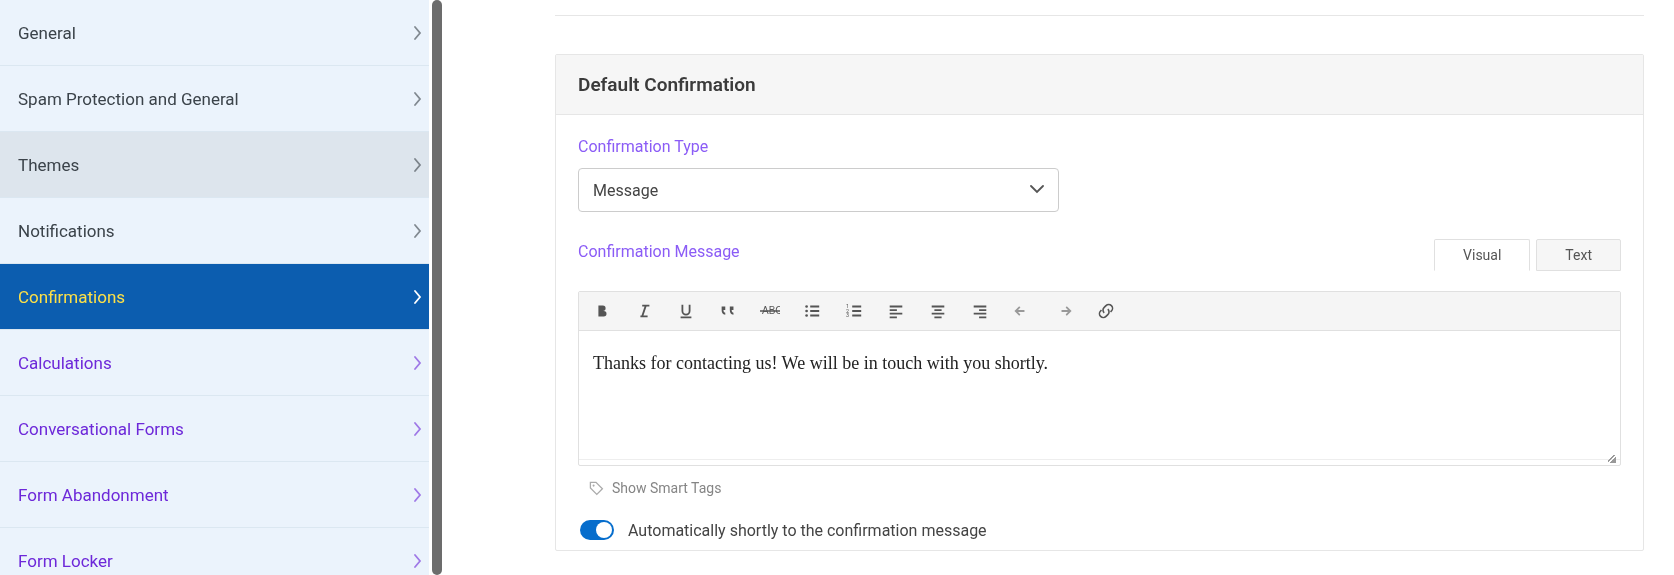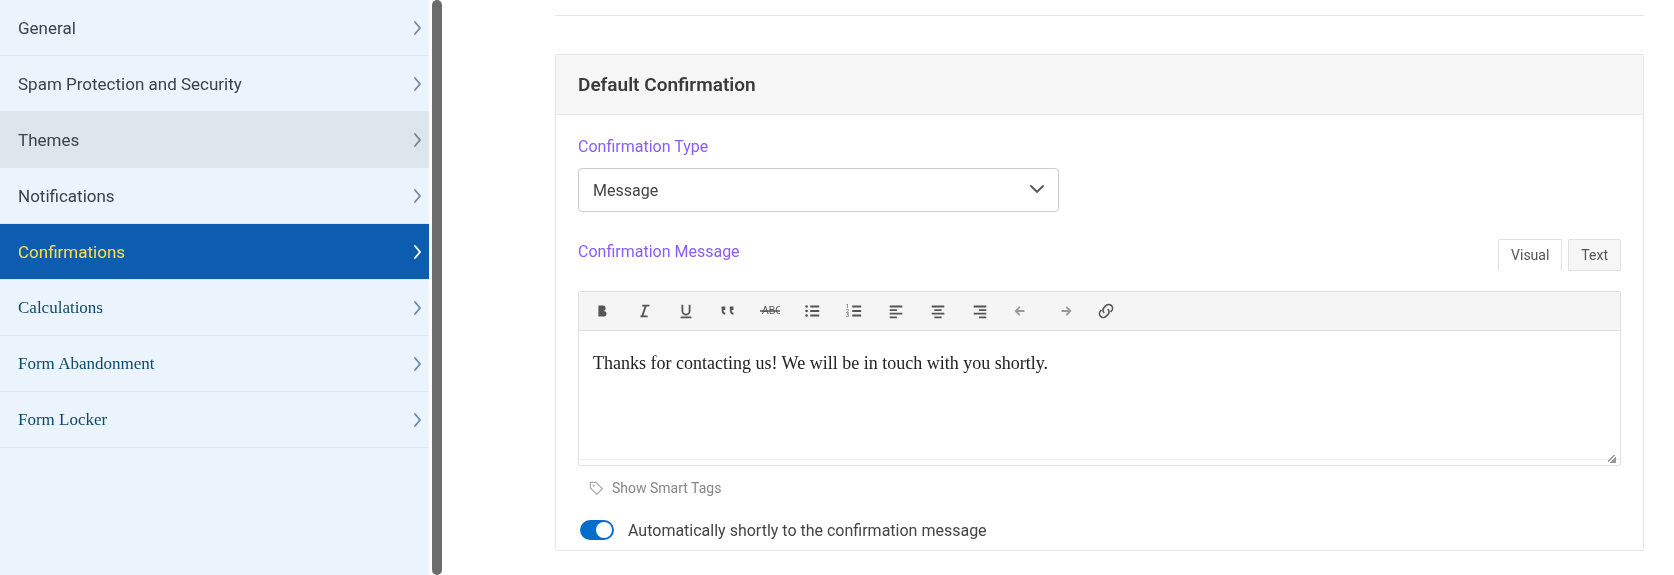--- a/index.html
+++ b/index.html
@@ -36,29 +36,28 @@
     width: 10px;
     height: 100%;
     background: #6c6c6c;
     border-radius: 5px;
   }
   .side-item {
     display: flex;
     align-items: center;
     justify-content: space-between;
     padding: 0 22px 0 18px;
-    height: 56px;
+    height: 66px;
     font-size: 17px;
     color: #3b434a;
     border-bottom: 1px solid #dbe7f1;
     cursor: pointer;
   }
   .side-item.disabled {
-    color: #0c4a6e;
-    font-family: Liberation Serif, serif;
+    color: #6d28d9;
   }
   .side-item.hover {
     background: #dde5ed;
   }
   .side-item.active {
     background: #0c5daf;
     color: #fde047;
   }
   .side-item .chevron { opacity: .6; }
   .side-item.active .chevron { opacity: 1; }
@@ -124,21 +123,21 @@
   .editor-tabs {
     position: absolute;
     right: 0;
     top: -3px;
     display: flex;
     gap: 6px;
   }
   .etab {
     border: 1px solid #e0e0e0;
     background: #f6f6f6;
-    padding: 7px 12px;
+    padding: 7px 28px;
     font-size: 14px;
     color: #555;
     cursor: pointer;
     border-radius: 2px 2px 0 0;
   }
   .etab.active {
     background: #fff;
     border-bottom-color: #fff;
   }
   .editor {
@@ -223,21 +222,21 @@
 <div class="sidebar">
   <div class="side-item">
     <span>General</span>
     <span class="chevron">
       <svg width="10" height="14" viewBox="0 0 8 14">
           <path d="M1 1l5 6-5 6" stroke="currentColor" stroke-width="1.8" fill="none" stroke-linecap="round"></path>
         </svg>
     </span>
   </div>
   <div class="side-item">
-    <span>Spam Protection and Security</span>
+    <span>Spam Protection and General</span>
     <span class="chevron">
       <svg width="10" height="14" viewBox="0 0 8 14">
           <path d="M1 1l5 6-5 6" stroke="currentColor" stroke-width="1.8" fill="none" stroke-linecap="round"></path>
         </svg>
     </span>
   </div>
   <div class="side-item hover">
     <span>Themes</span>
     <span class="chevron">
       <svg width="10" height="14" viewBox="0 0 8 14">
@@ -256,20 +255,28 @@
   <div class="side-item active">
     <span>Confirmations</span>
     <span class="chevron">
       <svg width="10" height="14" viewBox="0 0 8 14">
           <path d="M1 1l5 6-5 6" stroke="#fff" stroke-width="1.8" fill="none" stroke-linecap="round"></path>
         </svg>
     </span>
   </div>
   <div class="side-item disabled">
     <span>Calculations</span>
+    <span class="chevron">
+      <svg width="10" height="14" viewBox="0 0 8 14">
+          <path d="M1 1l5 6-5 6" stroke="currentColor" stroke-width="1.8" fill="none" stroke-linecap="round"></path>
+        </svg>
+    </span>
+  </div>
+  <div class="side-item disabled">
+    <span>Conversational Forms</span>
     <span class="chevron">
       <svg width="10" height="14" viewBox="0 0 8 14">
           <path d="M1 1l5 6-5 6" stroke="currentColor" stroke-width="1.8" fill="none" stroke-linecap="round"></path>
         </svg>
     </span>
   </div>
   <div class="side-item disabled">
     <span>Form Abandonment</span>
     <span class="chevron">
       <svg width="10" height="14" viewBox="0 0 8 14">

